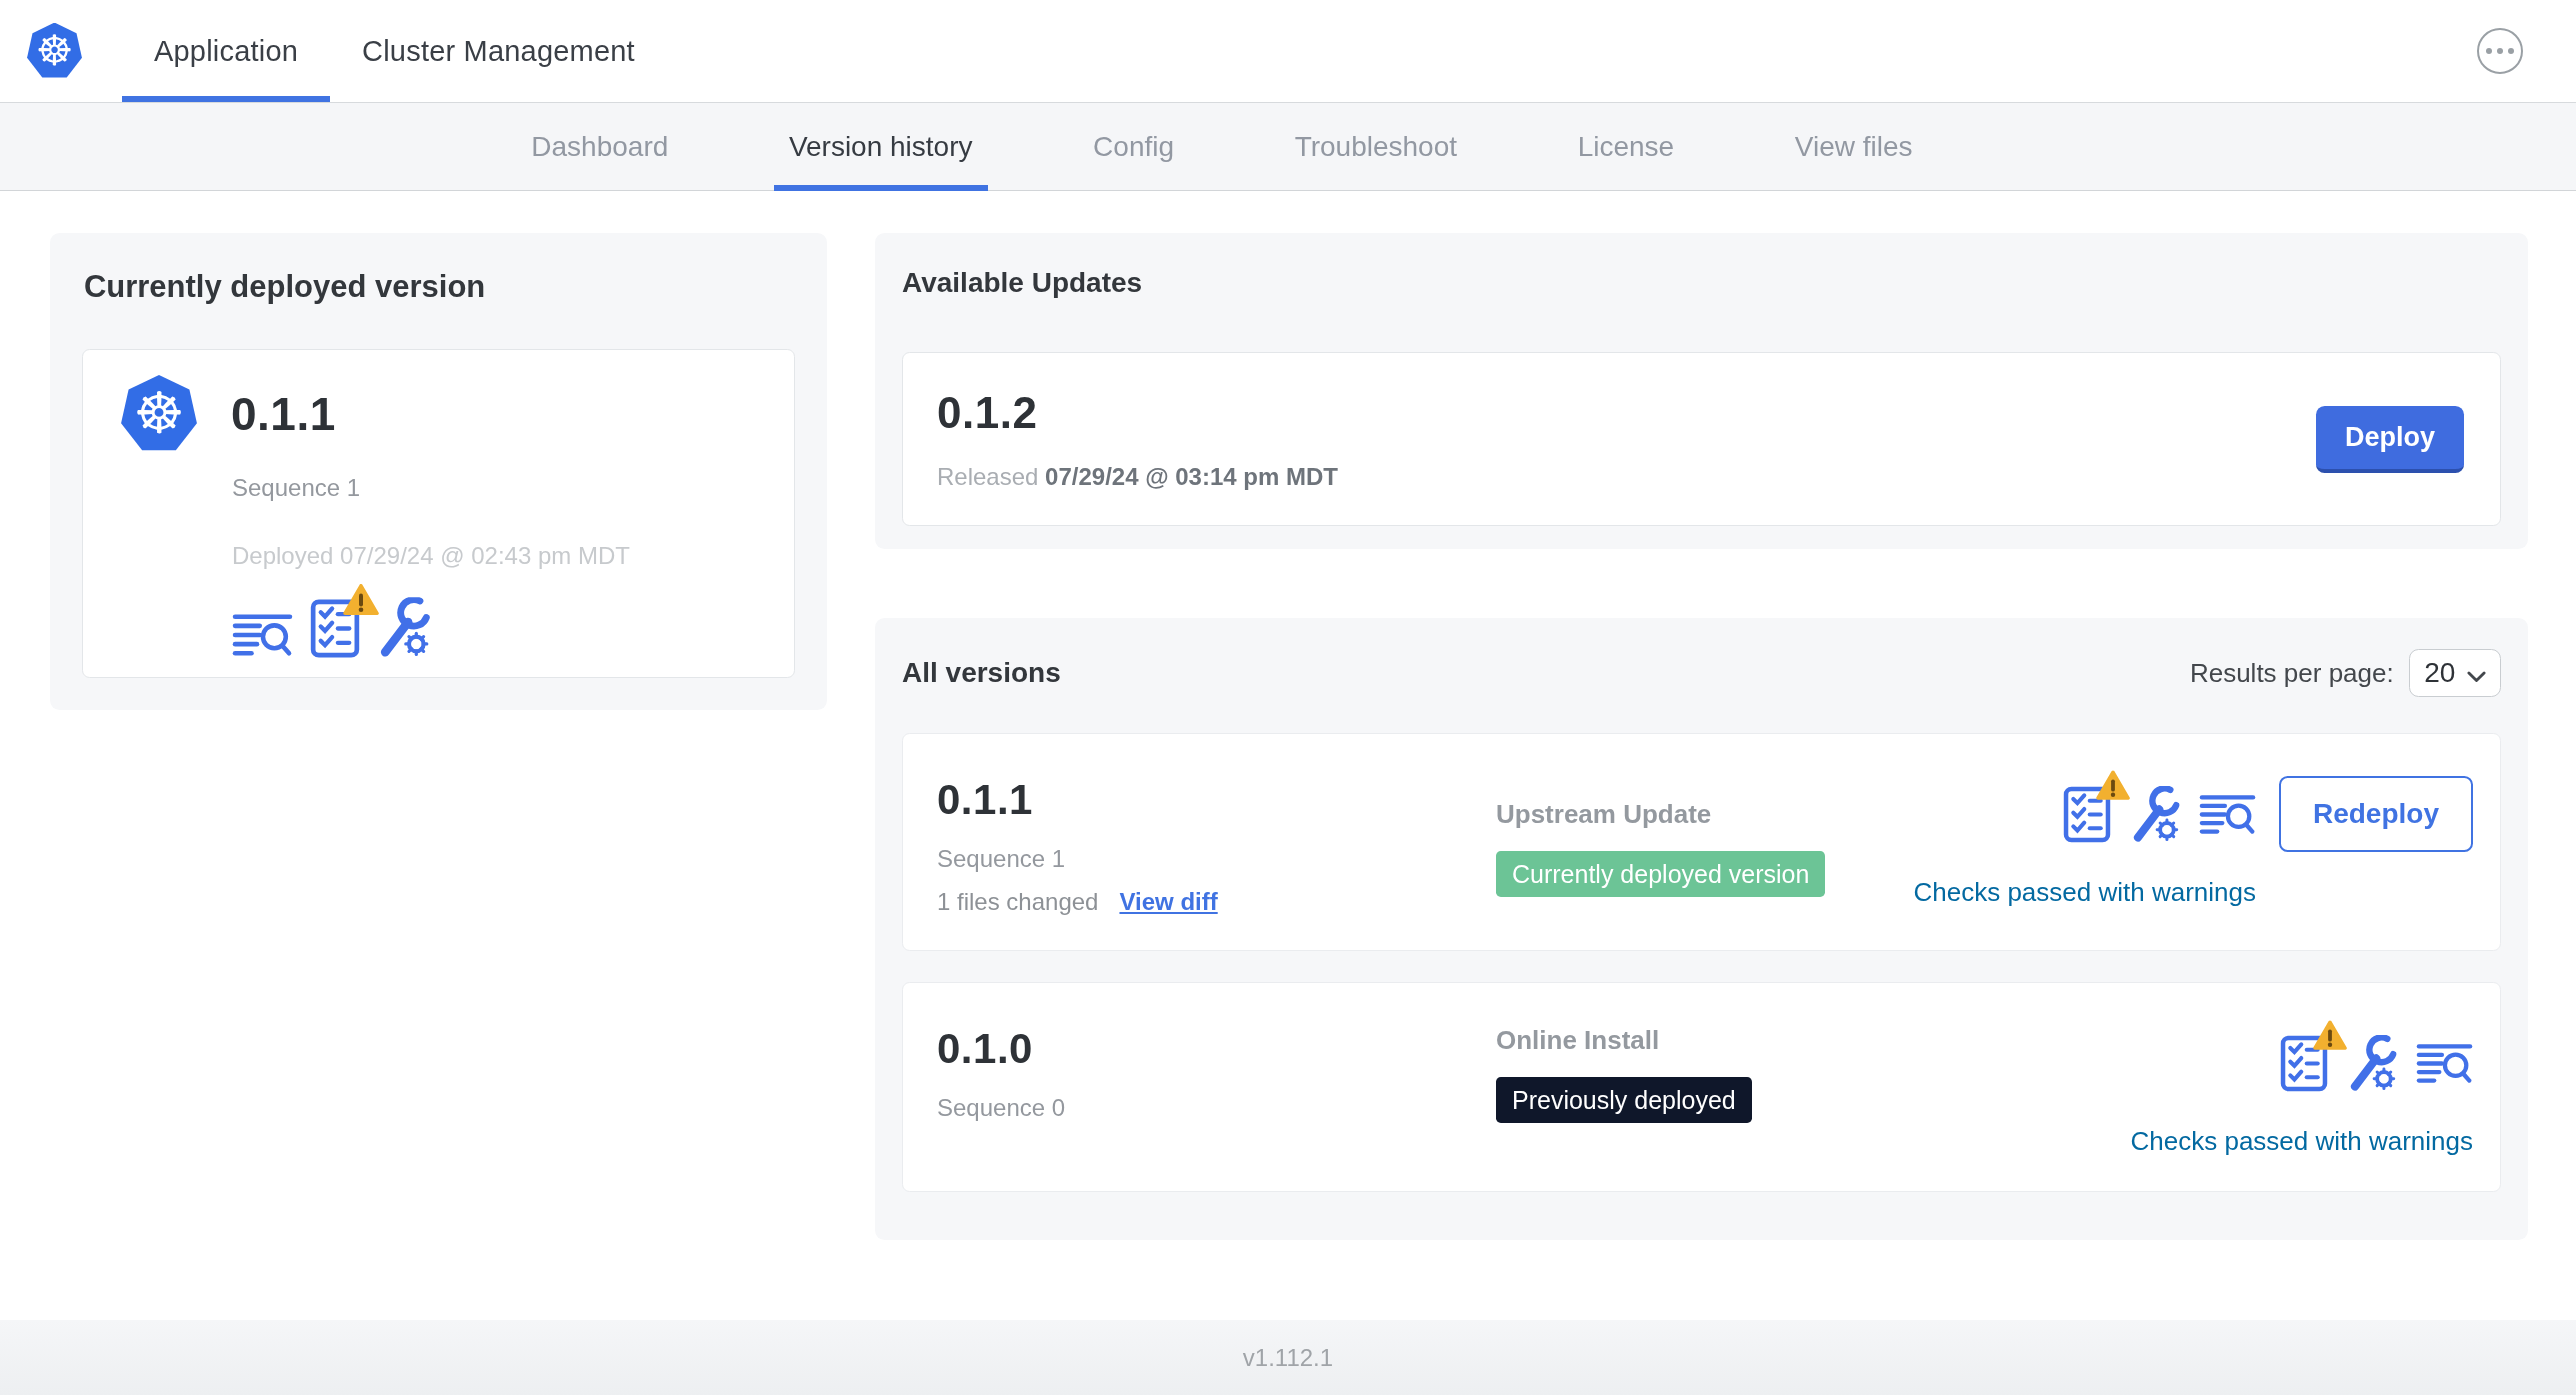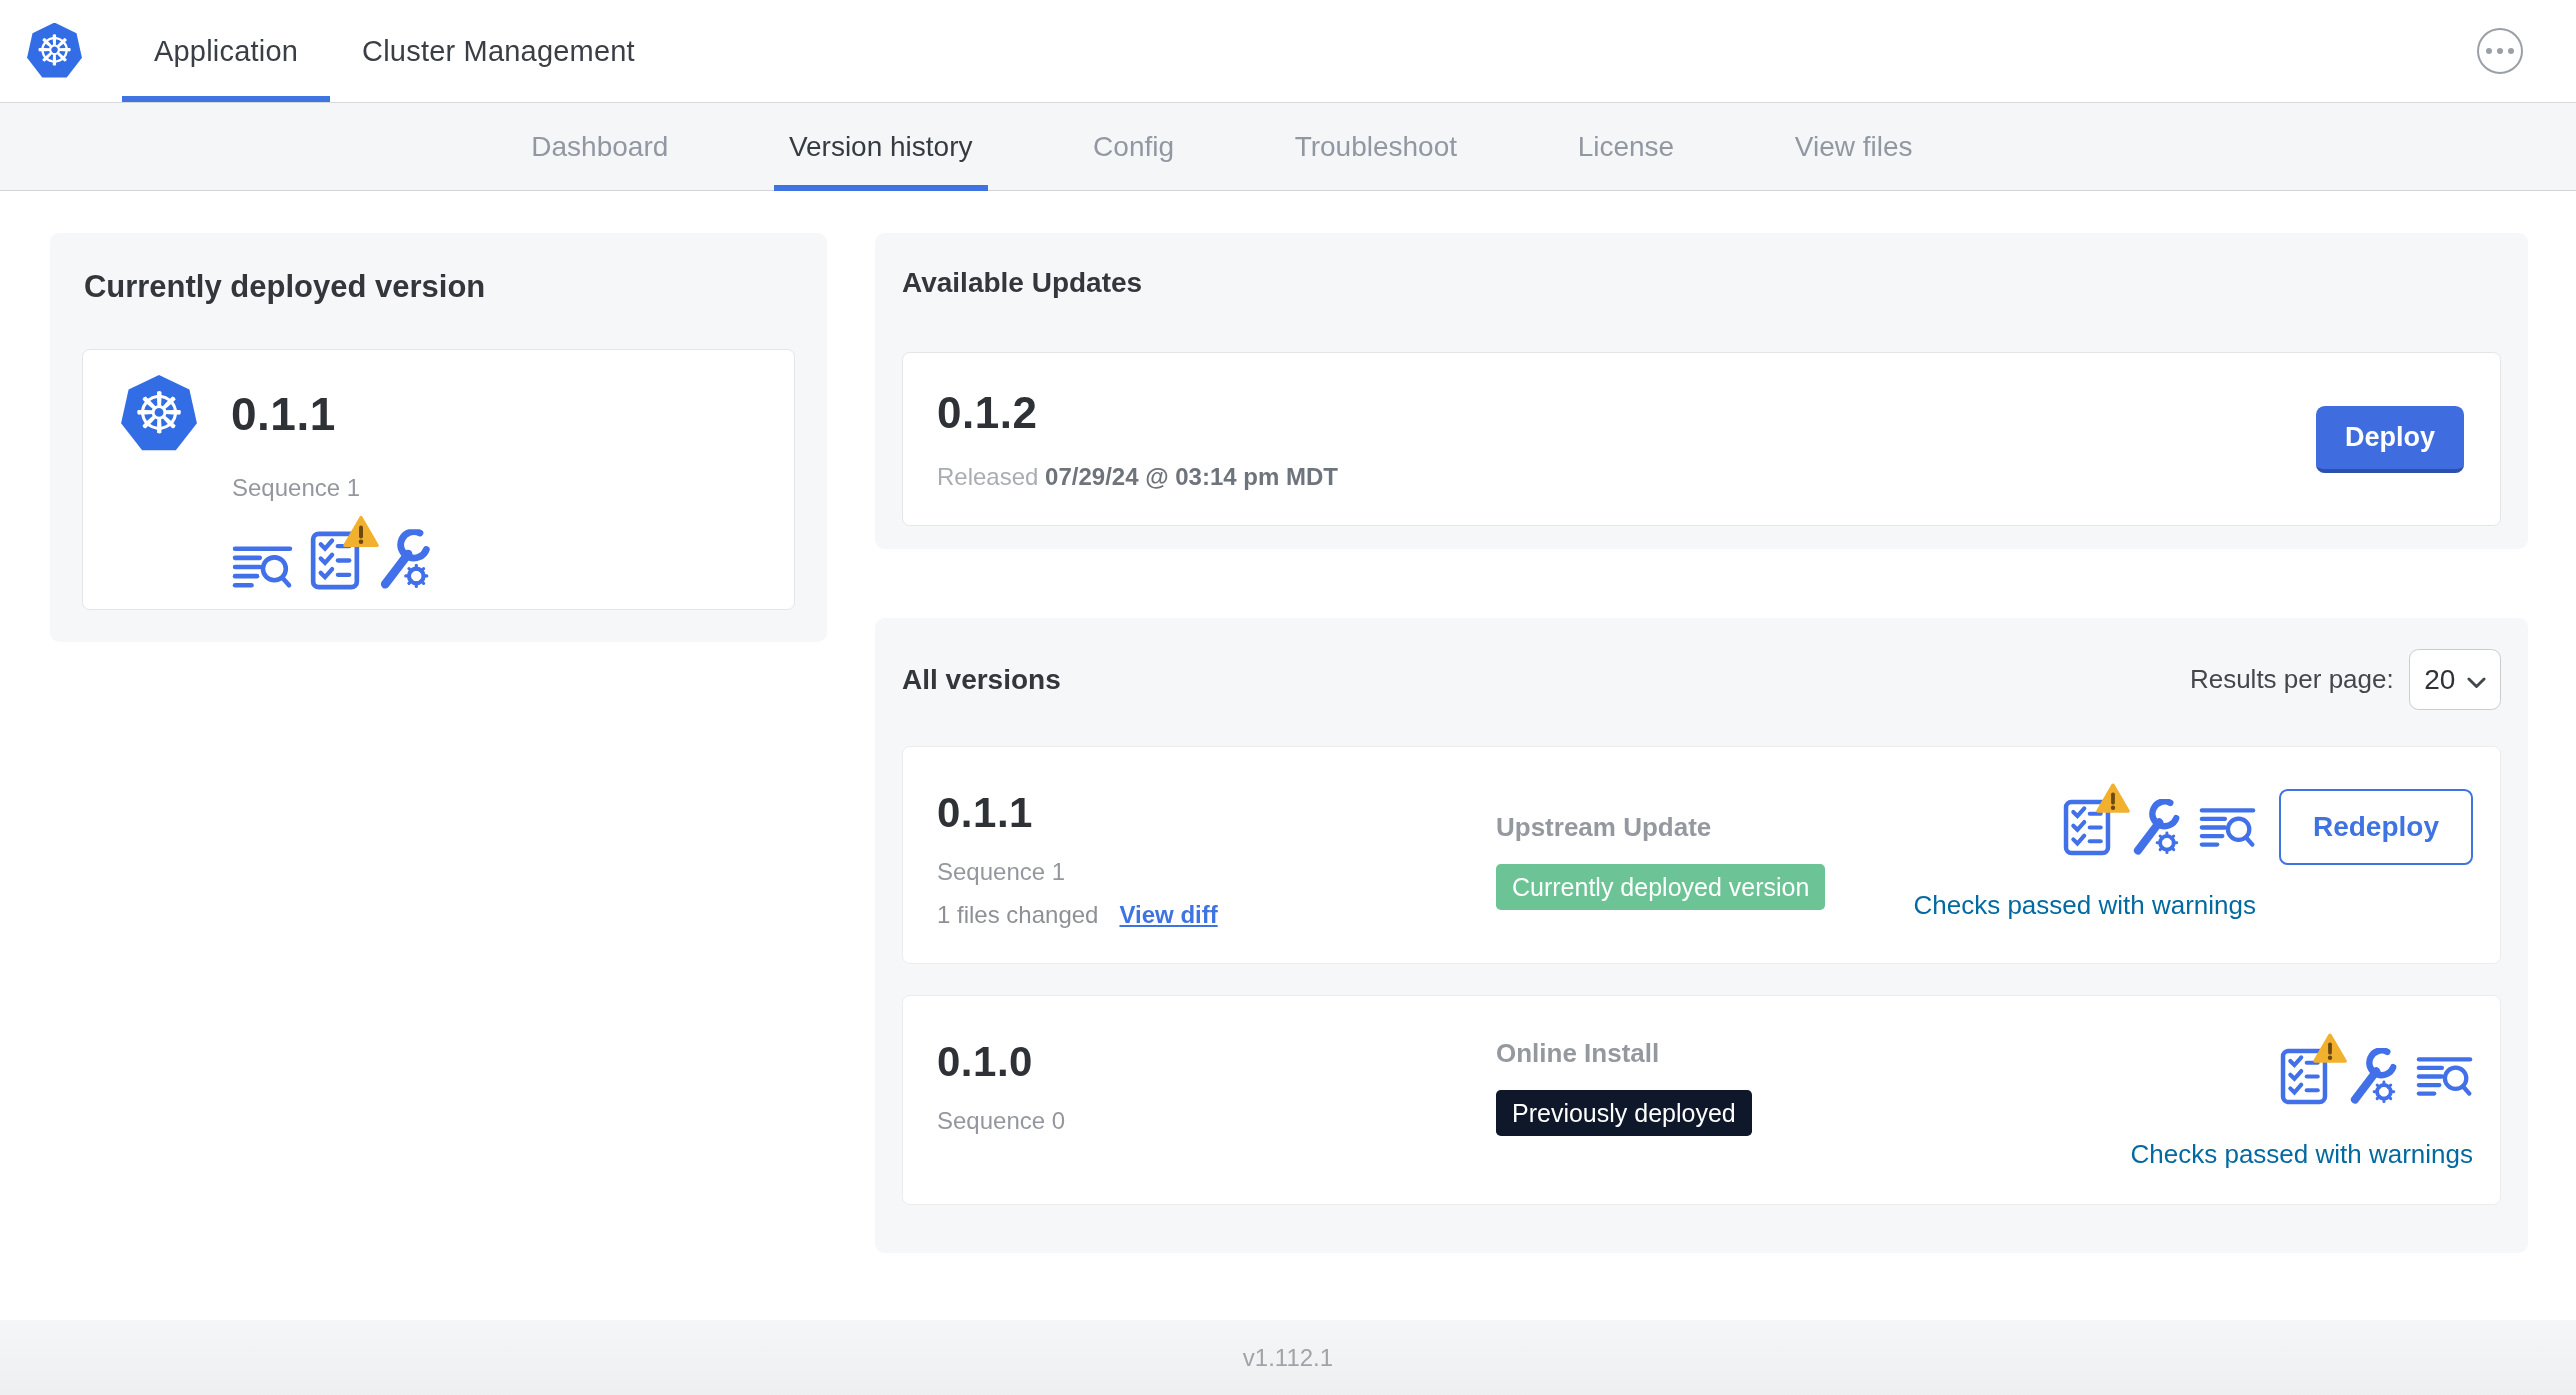--- a/index.html
+++ b/index.html
@@ -106,21 +106,21 @@
     border-radius: 8.6px; color: #fff; font-size: 27px; font-weight: 700;
     font-family: inherit; cursor: pointer;
   }
 
   
   .versions-card { padding: 31px 27px 48px; }
   .versions-head { display: flex; align-items: center; justify-content: space-between; }
   .rpp { display: flex; align-items: center; gap: 15.3px; }
   .rpp-label { font-size: 26px; color: #43474c; }
   .rpp-select {
-    width: 92px; height: 61px; background: #fff;
+    width: 92px; height: 48px; background: #fff;
     border: 1.9px solid #c9cdd1; border-radius: 9.5px;
     display: flex; align-items: center; justify-content: center; gap: 11.5px;
     font-size: 28px; color: #2e3237; cursor: pointer;
   }
   .vrows { margin-top: 36px; }
   .vrow {
     background: #fff; border: 1px solid #eaecef; border-radius: 7.6px;
     display: flex; align-items: flex-start;
     padding: 42px 27px 34px 34px; margin-bottom: 31px;
   }
@@ -246,20 +246,21 @@
 
     <aside class="gray-card current-card">
       <h2>Currently deployed version</h2>
       <div class="white-card current-inner">
         <div class="ver-row">
           <div class="k8s-badge">☸</div>
           <div class="big-ver">0.1.1</div>
         </div>
         <div class="current-indent">
           <div class="seq-text">Sequence 1</div>
+          <div class="deployed-text">Deployed 07/29/24 @ 02:43 pm MDT</div>
           <div class="icon-row">
             <span class="ic">
               <svg width="61" height="46" viewBox="0 0 64 48">
                   <use href="#sym-logs"></use>
                 </svg>
             </span>
             <span class="ic">
               <svg width="50" height="59" viewBox="0 0 52 62">
                   <use href="#sym-checklist"></use>
                 </svg>

